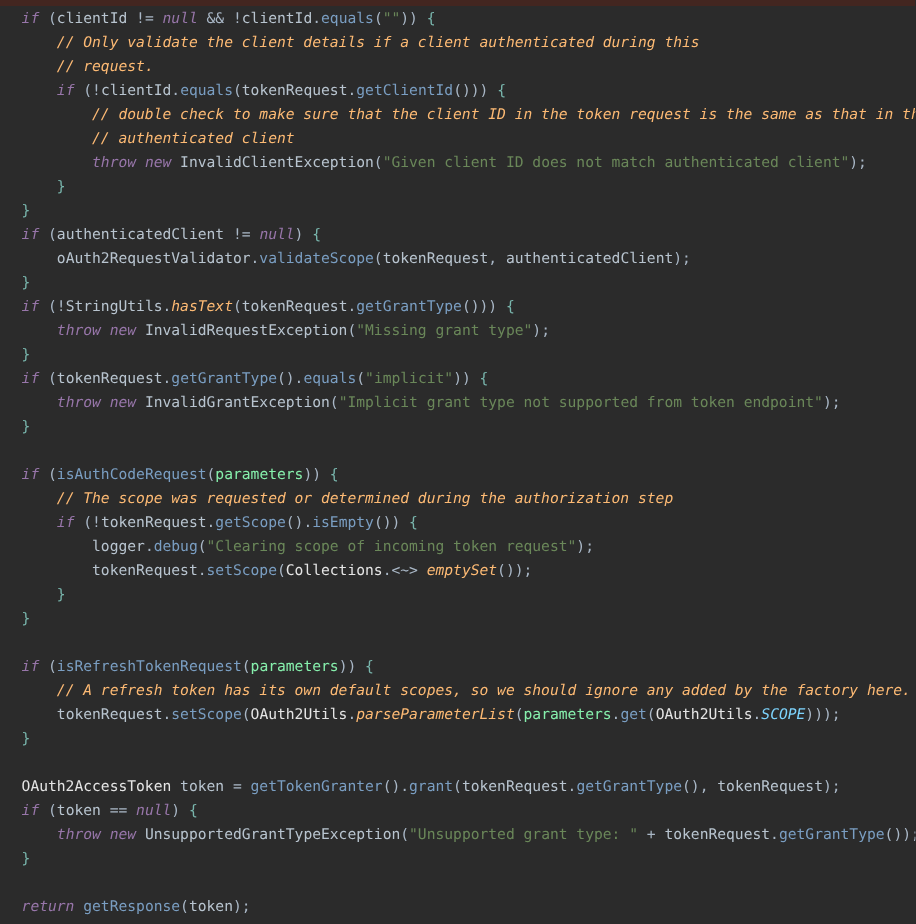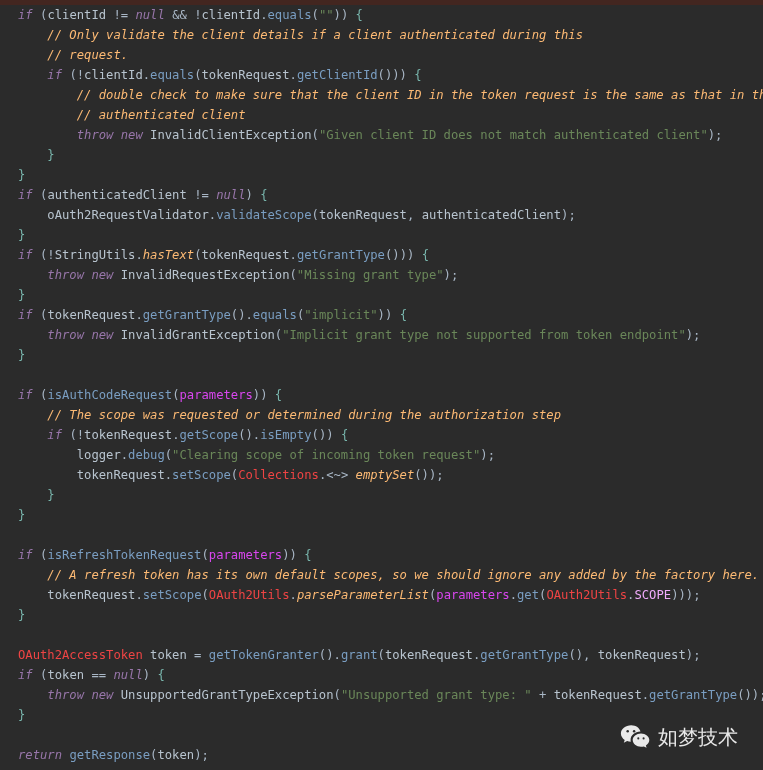--- a/index.html
+++ b/index.html
@@ -37,23 +37,23 @@
   .ln {
     height: 20px;
     padding-left: 18px;
     white-space: pre;
   }
   .kwi  { color: #9876aa; font-style: italic; }
   .cmt  { color: #fdba74; font-style: italic; }
   .str  { color: #6a8759; }
   .mth  { color: #7a9ec2; }
   .smth { color: #fdba74; font-style: italic; }
-  .typ  { color: #ef4444; }
-  .parm { color: #d946ef; }
-  .cnst { color: #f0abfc; }
+  .typ  { color: #e5e5e5; }
+  .parm { color: #86efac; }
+  .cnst { color: #7dd3fc; font-style: italic; }
   .pln  { color: #b8c4cf; }
   .punc { color: #a9b7c6; }
   .brc  { color: #79b6ad; }
 
   #watermark {
     position: absolute;
     left: 620px;
     top: 720px;
     width: 130px;
     height: 34px;
@@ -77,27 +77,14 @@
 </style>
 </head>
 <body>
 
 <div id="screen">
 
   <div id="top-strip"></div>
 
   <div id="code"><div class="ln"><span class="kwi">if</span><span class="punc"> (</span><span class="pln">clientId</span><span class="punc"> != </span><span class="kwi">null</span><span class="punc"> &amp;&amp; !</span><span class="pln">clientId</span><span class="punc">.</span><span class="mth">equals</span><span class="punc">(</span><span class="str">""</span><span class="punc">))</span><span class="brc"> {</span></div><div class="ln"><span class="punc">    </span><span class="cmt">// Only validate the client details if a client authenticated during this</span></div><div class="ln"><span class="punc">    </span><span class="cmt">// request.</span></div><div class="ln"><span class="punc">    </span><span class="kwi">if</span><span class="punc"> (!</span><span class="pln">clientId</span><span class="punc">.</span><span class="mth">equals</span><span class="punc">(</span><span class="pln">tokenRequest</span><span class="punc">.</span><span class="mth">getClientId</span><span class="punc">()))</span><span class="brc"> {</span></div><div class="ln"><span class="punc">        </span><span class="cmt">// double check to make sure that the client ID in the token request is the same as that in the</span></div><div class="ln"><span class="punc">        </span><span class="cmt">// authenticated client</span></div><div class="ln"><span class="punc">        </span><span class="kwi">throw</span><span class="punc"> </span><span class="kwi">new</span><span class="punc"> </span><span class="pln">InvalidClientException</span><span class="punc">(</span><span class="str">"Given client ID does not match authenticated client"</span><span class="punc">);</span></div><div class="ln"><span class="punc">    </span><span class="brc">}</span></div><div class="ln"><span class="brc">}</span></div><div class="ln"><span class="kwi">if</span><span class="punc"> (</span><span class="pln">authenticatedClient</span><span class="punc"> != </span><span class="kwi">null</span><span class="punc">)</span><span class="brc"> {</span></div><div class="ln"><span class="punc">    </span><span class="pln">oAuth2RequestValidator</span><span class="punc">.</span><span class="mth">validateScope</span><span class="punc">(</span><span class="pln">tokenRequest</span><span class="punc">, </span><span class="pln">authenticatedClient</span><span class="punc">);</span></div><div class="ln"><span class="brc">}</span></div><div class="ln"><span class="kwi">if</span><span class="punc"> (!</span><span class="pln">StringUtils</span><span class="punc">.</span><span class="smth">hasText</span><span class="punc">(</span><span class="pln">tokenRequest</span><span class="punc">.</span><span class="mth">getGrantType</span><span class="punc">()))</span><span class="brc"> {</span></div><div class="ln"><span class="punc">    </span><span class="kwi">throw</span><span class="punc"> </span><span class="kwi">new</span><span class="punc"> </span><span class="pln">InvalidRequestException</span><span class="punc">(</span><span class="str">"Missing grant type"</span><span class="punc">);</span></div><div class="ln"><span class="brc">}</span></div><div class="ln"><span class="kwi">if</span><span class="punc"> (</span><span class="pln">tokenRequest</span><span class="punc">.</span><span class="mth">getGrantType</span><span class="punc">().</span><span class="mth">equals</span><span class="punc">(</span><span class="str">"implicit"</span><span class="punc">))</span><span class="brc"> {</span></div><div class="ln"><span class="punc">    </span><span class="kwi">throw</span><span class="punc"> </span><span class="kwi">new</span><span class="punc"> </span><span class="pln">InvalidGrantException</span><span class="punc">(</span><span class="str">"Implicit grant type not supported from token endpoint"</span><span class="punc">);</span></div><div class="ln"><span class="brc">}</span></div><div class="ln">&nbsp;</div><div class="ln"><span class="kwi">if</span><span class="punc"> (</span><span class="mth">isAuthCodeRequest</span><span class="punc">(</span><span class="parm">parameters</span><span class="punc">))</span><span class="brc"> {</span></div><div class="ln"><span class="punc">    </span><span class="cmt">// The scope was requested or determined during the authorization step</span></div><div class="ln"><span class="punc">    </span><span class="kwi">if</span><span class="punc"> (!</span><span class="pln">tokenRequest</span><span class="punc">.</span><span class="mth">getScope</span><span class="punc">().</span><span class="mth">isEmpty</span><span class="punc">())</span><span class="brc"> {</span></div><div class="ln"><span class="punc">        </span><span class="pln">logger</span><span class="punc">.</span><span class="mth">debug</span><span class="punc">(</span><span class="str">"Clearing scope of incoming token request"</span><span class="punc">);</span></div><div class="ln"><span class="punc">        </span><span class="pln">tokenRequest</span><span class="punc">.</span><span class="mth">setScope</span><span class="punc">(</span><span class="typ">Collections</span><span class="punc">.&lt;~&gt; </span><span class="smth">emptySet</span><span class="punc">());</span></div><div class="ln"><span class="punc">    </span><span class="brc">}</span></div><div class="ln"><span class="brc">}</span></div><div class="ln">&nbsp;</div><div class="ln"><span class="kwi">if</span><span class="punc"> (</span><span class="mth">isRefreshTokenRequest</span><span class="punc">(</span><span class="parm">parameters</span><span class="punc">))</span><span class="brc"> {</span></div><div class="ln"><span class="punc">    </span><span class="cmt">// A refresh token has its own default scopes, so we should ignore any added by the factory here.</span></div><div class="ln"><span class="punc">    </span><span class="pln">tokenRequest</span><span class="punc">.</span><span class="mth">setScope</span><span class="punc">(</span><span class="typ">OAuth2Utils</span><span class="punc">.</span><span class="smth">parseParameterList</span><span class="punc">(</span><span class="parm">parameters</span><span class="punc">.</span><span class="mth">get</span><span class="punc">(</span><span class="typ">OAuth2Utils</span><span class="punc">.</span><span class="cnst">SCOPE</span><span class="punc">)));</span></div><div class="ln"><span class="brc">}</span></div><div class="ln">&nbsp;</div><div class="ln"><span class="typ">OAuth2AccessToken</span><span class="punc"> </span><span class="pln">token</span><span class="punc"> = </span><span class="mth">getTokenGranter</span><span class="punc">().</span><span class="mth">grant</span><span class="punc">(</span><span class="pln">tokenRequest</span><span class="punc">.</span><span class="mth">getGrantType</span><span class="punc">(), </span><span class="pln">tokenRequest</span><span class="punc">);</span></div><div class="ln"><span class="kwi">if</span><span class="punc"> (</span><span class="pln">token</span><span class="punc"> == </span><span class="kwi">null</span><span class="punc">)</span><span class="brc"> {</span></div><div class="ln"><span class="punc">    </span><span class="kwi">throw</span><span class="punc"> </span><span class="kwi">new</span><span class="punc"> </span><span class="pln">UnsupportedGrantTypeException</span><span class="punc">(</span><span class="str">"Unsupported grant type: "</span><span class="punc"> + </span><span class="pln">tokenRequest</span><span class="punc">.</span><span class="mth">getGrantType</span><span class="punc">());</span></div><div class="ln"><span class="brc">}</span></div><div class="ln">&nbsp;</div><div class="ln"><span class="kwi">return</span><span class="punc"> </span><span class="mth">getResponse</span><span class="punc">(</span><span class="pln">token</span><span class="punc">);</span></div></div>
 
-  <div id="watermark">
-    <div id="wm-logo">
-      <svg viewBox="0 0 30 26" width="30" height="26" aria-hidden="true">
-        <path d="M11.2 1.2C5.4 1.2 0.9 4.9 0.9 9.5c0 2.6 1.5 4.9 3.8 6.4l-0.9 2.9 3.3-1.7c1.2 0.35 2.4 0.55 3.7 0.6 -0.15-0.6-0.22-1.2-0.22-1.8 0-4.5 4.4-8.2 9.9-8.3C19.7 4 16 1.2 11.2 1.2z" fill="#e9e9e9"></path>
-        <circle cx="7.7" cy="7.3" r="1.25" fill="#2b2b2b"></circle>
-        <circle cx="14.1" cy="7.3" r="1.25" fill="#2b2b2b"></circle>
-        <path d="M29.3 16.1c0-3.7-3.7-6.7-8.3-6.7 -4.6 0-8.3 3-8.3 6.7 0 3.7 3.7 6.7 8.3 6.7 1 0 1.95-0.15 2.85-0.42l2.75 1.45 -0.75-2.4C28.1 20.2 29.3 18.3 29.3 16.1z" fill="#e9e9e9"></path>
-        <circle cx="18.3" cy="14.4" r="1.05" fill="#2b2b2b"></circle>
-        <circle cx="23.6" cy="14.4" r="1.05" fill="#2b2b2b"></circle>
-      </svg>
-    </div>
-    <div id="wm-text">如梦技术</div>
-  </div>
 
 </div>
 
 </body></html>

